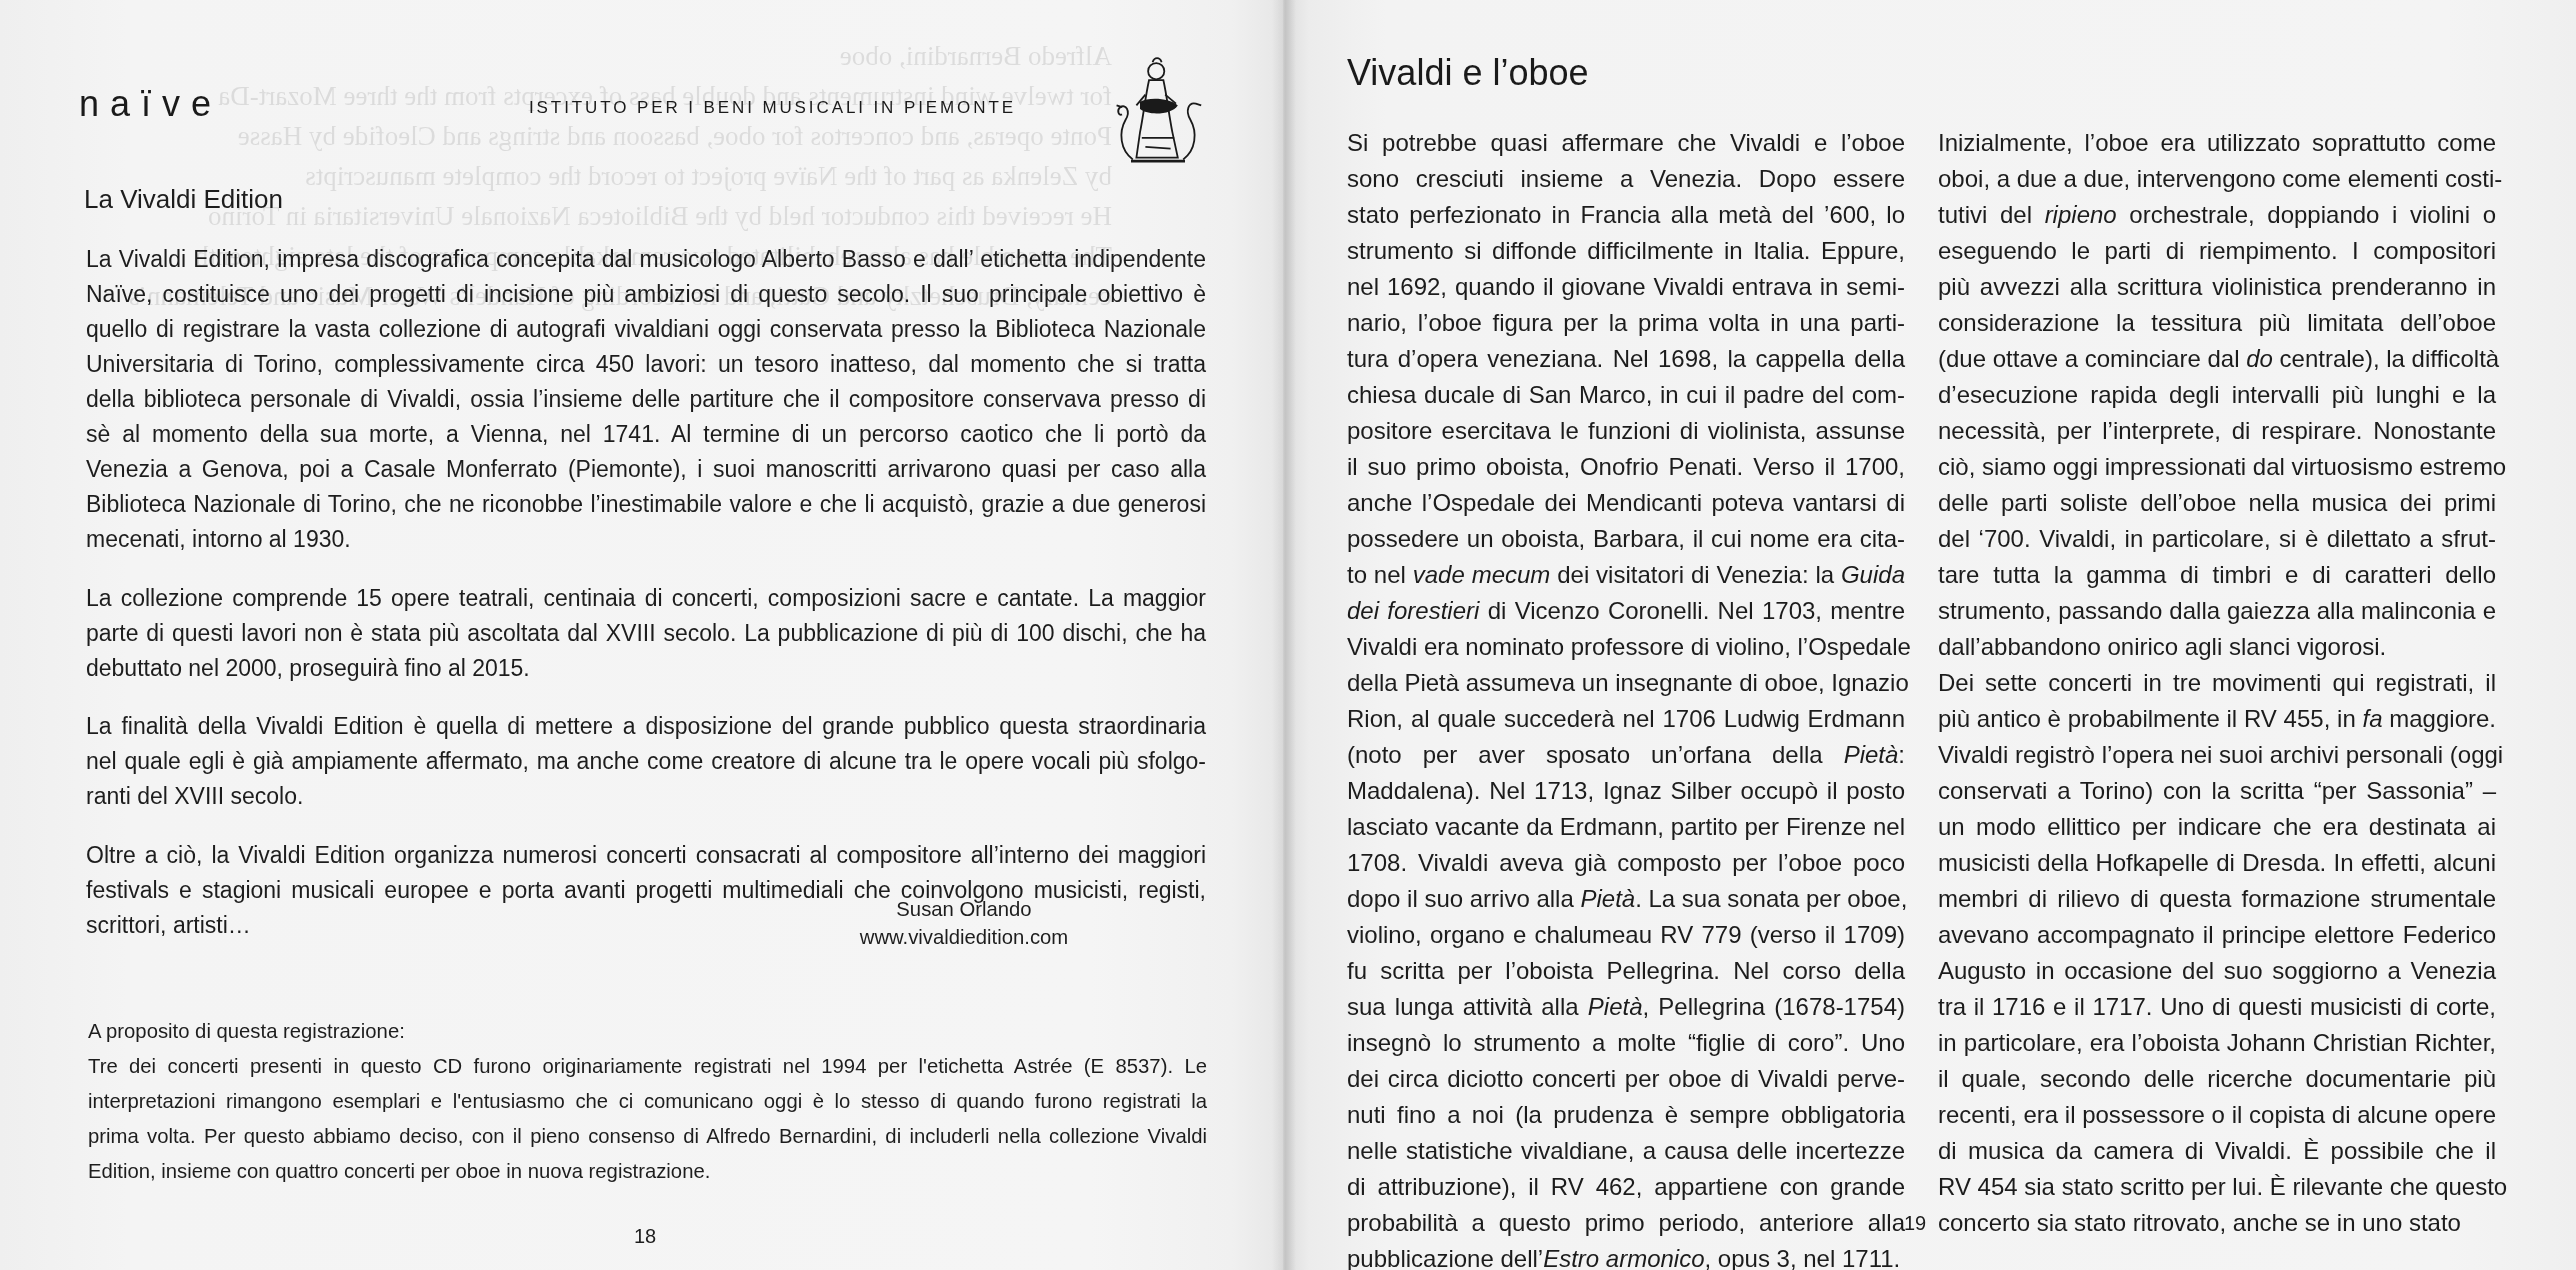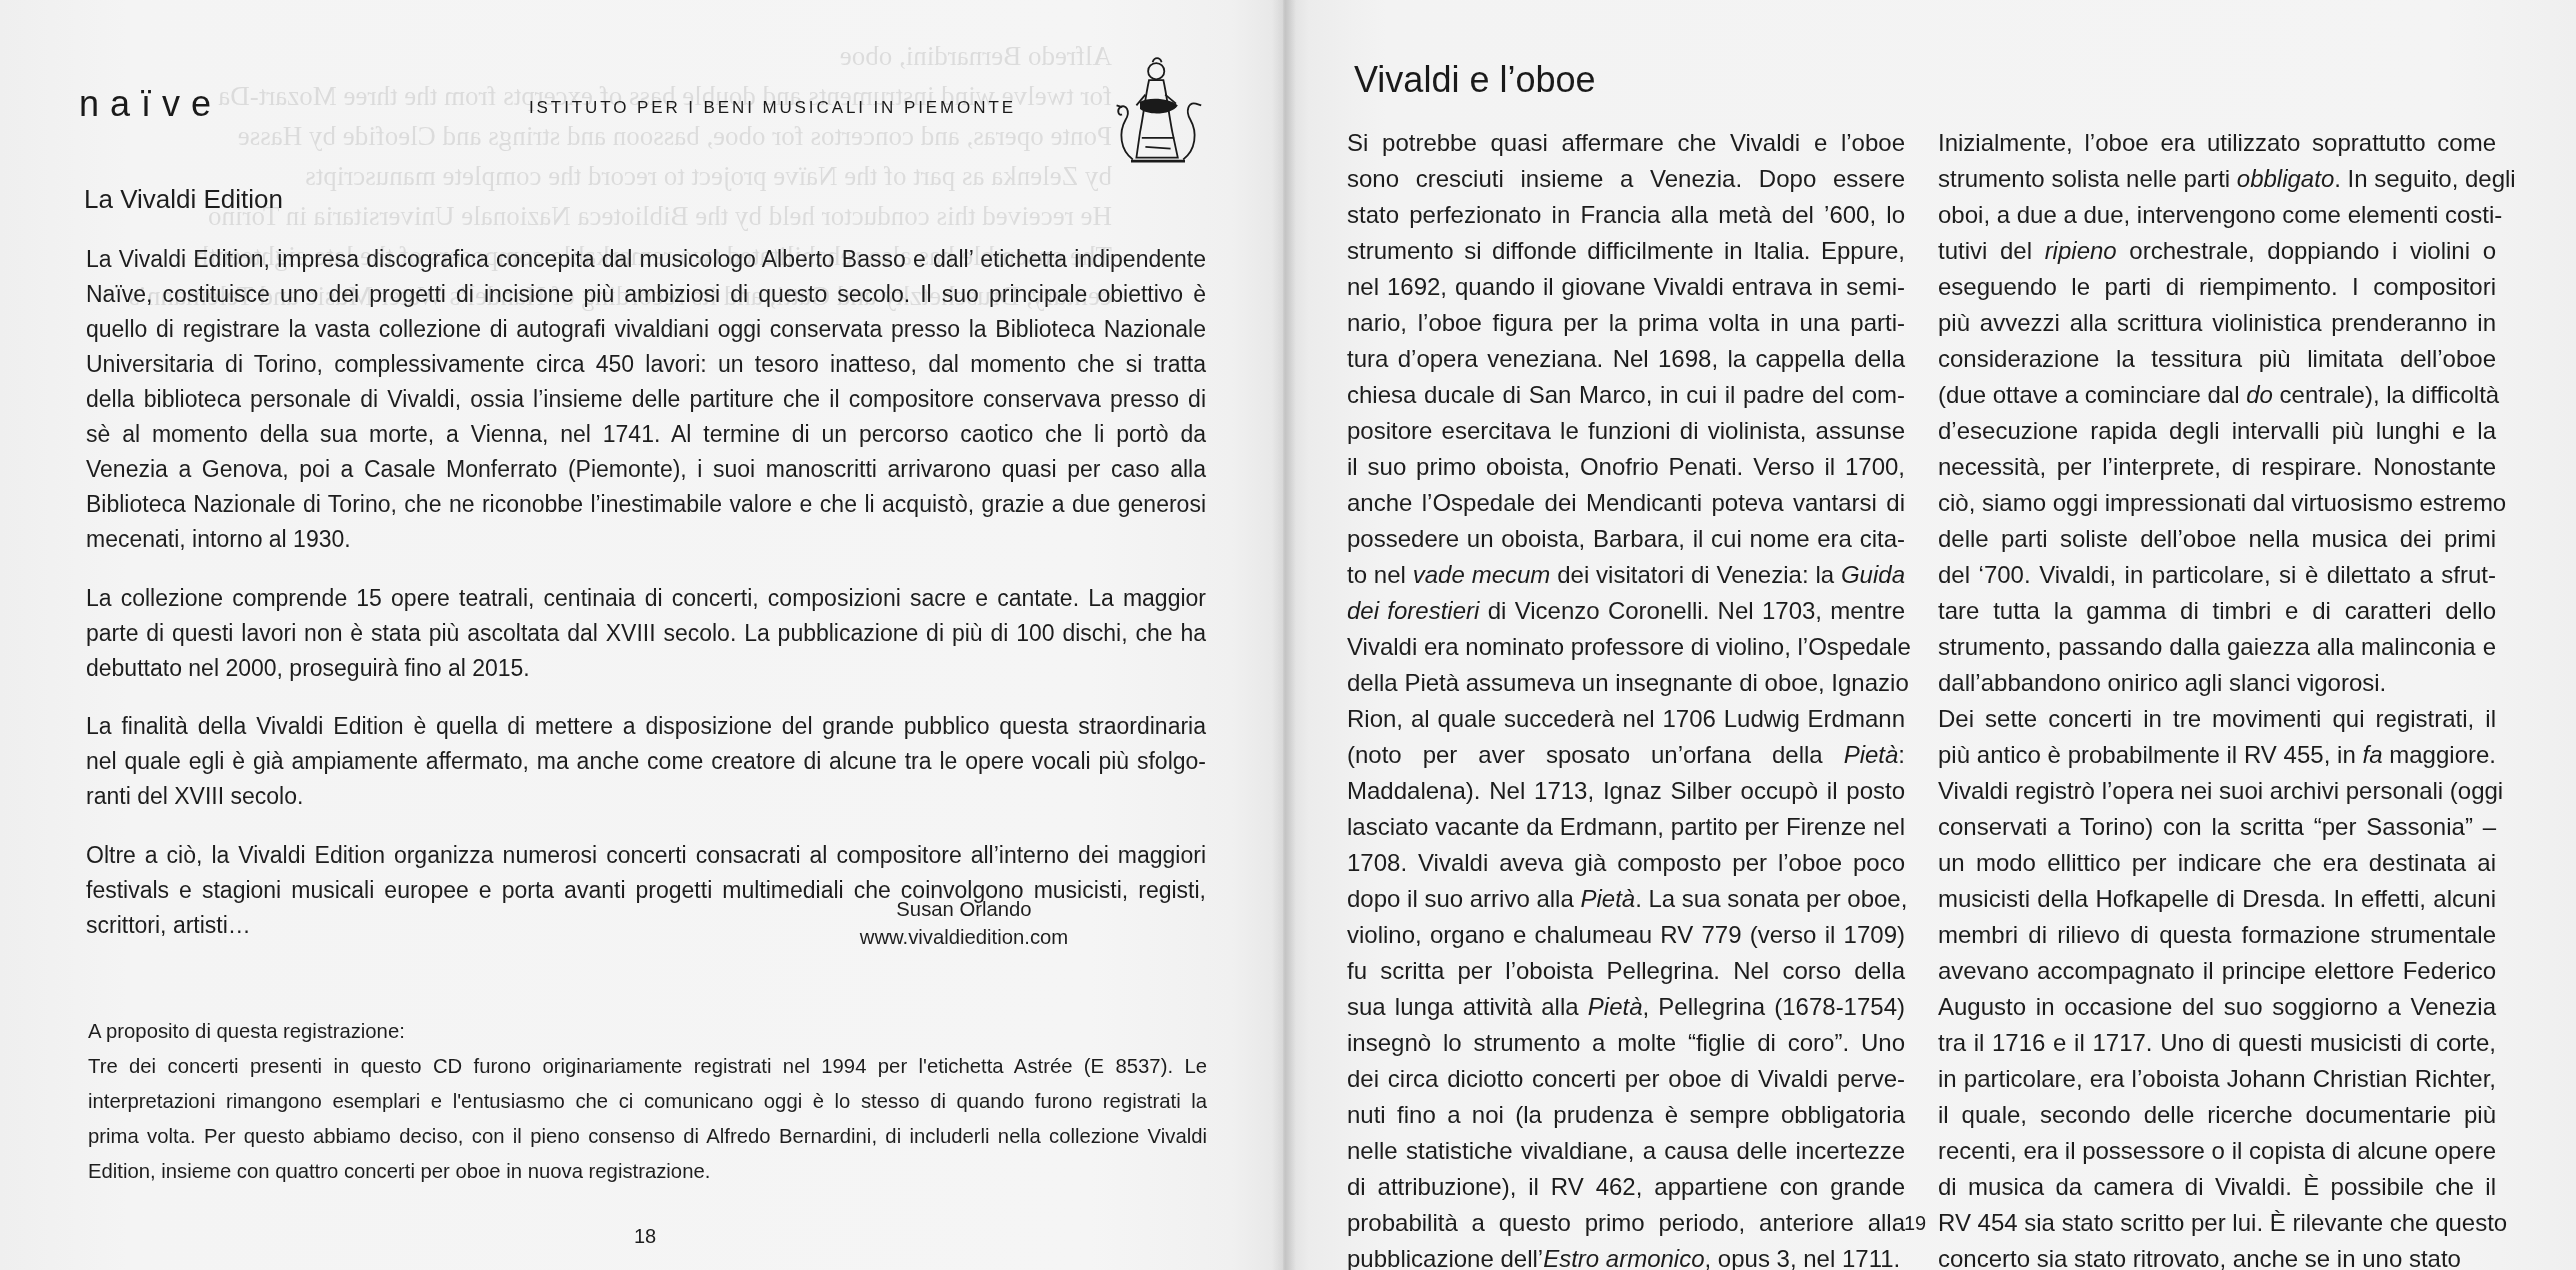--- a/index.html
+++ b/index.html
@@ -58,21 +58,21 @@
     font-size: 20.3px; line-height: 35px; color: #1d1d1d; text-align: justify;
   }
   .about .about-label { display: block; }
   .pagenum {
     position: absolute; font-size: 20px; color: #1d1d1d;
   }
   .pn-left { left: 634px; top: 1225px; }
   .pn-right { left: 1904px; top: 1212px; }
 
   .h-right {
-    position: absolute; left: 1347px; top: 52px; margin: 7px;
+    position: absolute; left: 1347px; top: 52px; margin: 0;
     font-size: 36px; font-weight: 400; color: #1a1a1a;
   }
   .col {
     position: absolute; top: 125px; width: 558px;
     font-size: 24px; line-height: 36px; text-align: justify; color: #1c1c1c;
     hyphens: manual;
   }
   .col-1 { left: 1347px; }
   .col-2 { left: 1938px; }
   .col .line, .left-body .line { display: block; text-align: justify; text-align-last: justify; white-space: nowrap; }
@@ -202,21 +202,20 @@
       <span class="line">insegnò lo strumento a molte “figlie di coro”. Uno</span>
       <span class="line">dei circa diciotto concerti per oboe di Vivaldi perve-</span>
       <span class="line">nuti fino a noi (la prudenza è sempre obbligatoria</span>
       <span class="line">nelle statistiche vivaldiane, a causa delle incertezze</span>
       <span class="line">di attribuzione), il RV 462, appartiene con grande</span>
       <span class="line">probabilità a questo primo periodo, anteriore alla</span>
       <span class="line last">pubblicazione dell’<i>Estro armonico</i>, opus 3, nel 1711.</span>
     </div>
   <div class="col col-2" id="col-2">
       <span class="line">Inizialmente, l’oboe era utilizzato soprattutto come</span>
-      <span class="line">strumento solista nelle parti <i>obbligato</i>. In seguito, degli</span>
       <span class="line">oboi, a due a due, intervengono come elementi costi-</span>
       <span class="line">tutivi del <i>ripieno</i> orchestrale, doppiando i violini o</span>
       <span class="line">eseguendo le parti di riempimento. I compositori</span>
       <span class="line">più avvezzi alla scrittura violinistica prenderanno in</span>
       <span class="line">considerazione la tessitura più limitata dell’oboe</span>
       <span class="line">(due ottave a cominciare dal <i>do</i> centrale), la difficoltà</span>
       <span class="line">d’esecuzione rapida degli intervalli più lunghi e la</span>
       <span class="line">necessità, per l’interprete, di respirare. Nonostante</span>
       <span class="line">ciò, siamo oggi impressionati dal virtuosismo estremo</span>
       <span class="line">delle parti soliste dell’oboe nella musica dei primi</span>

